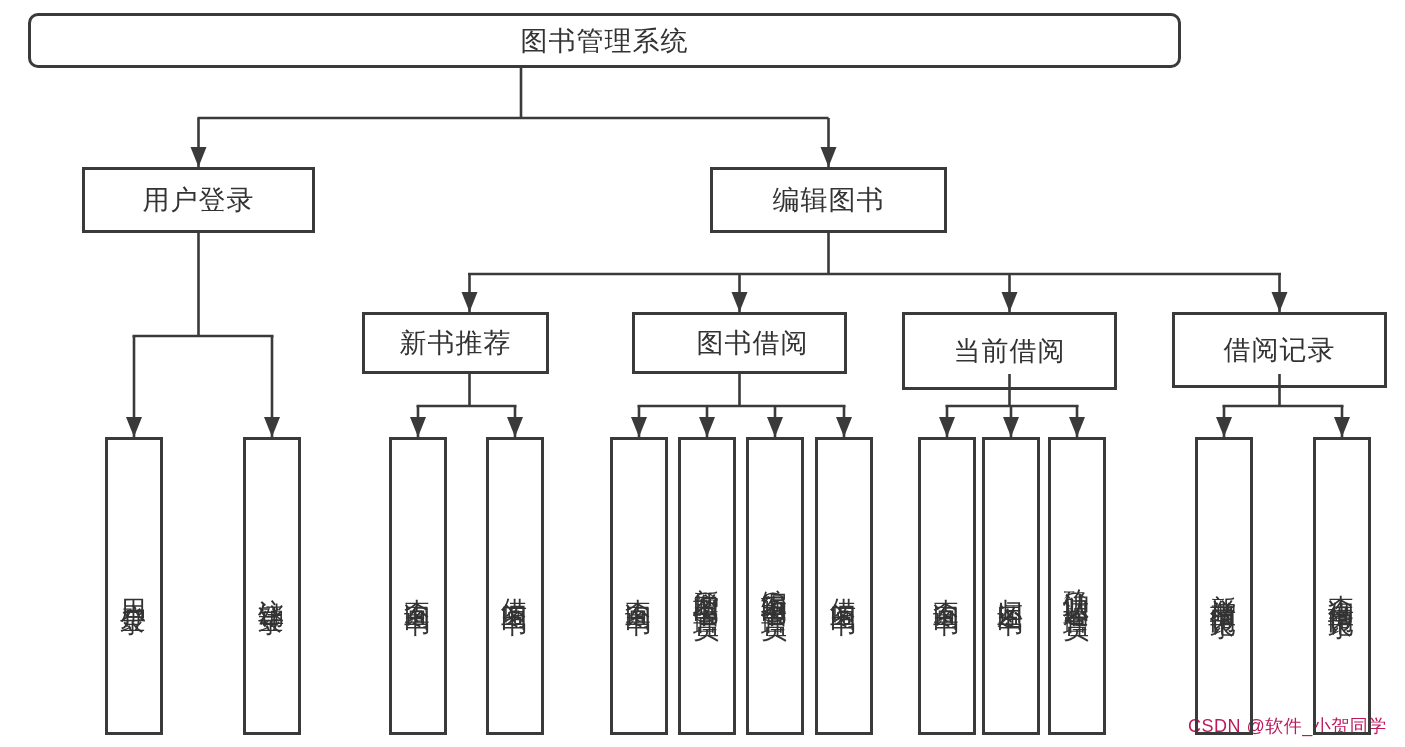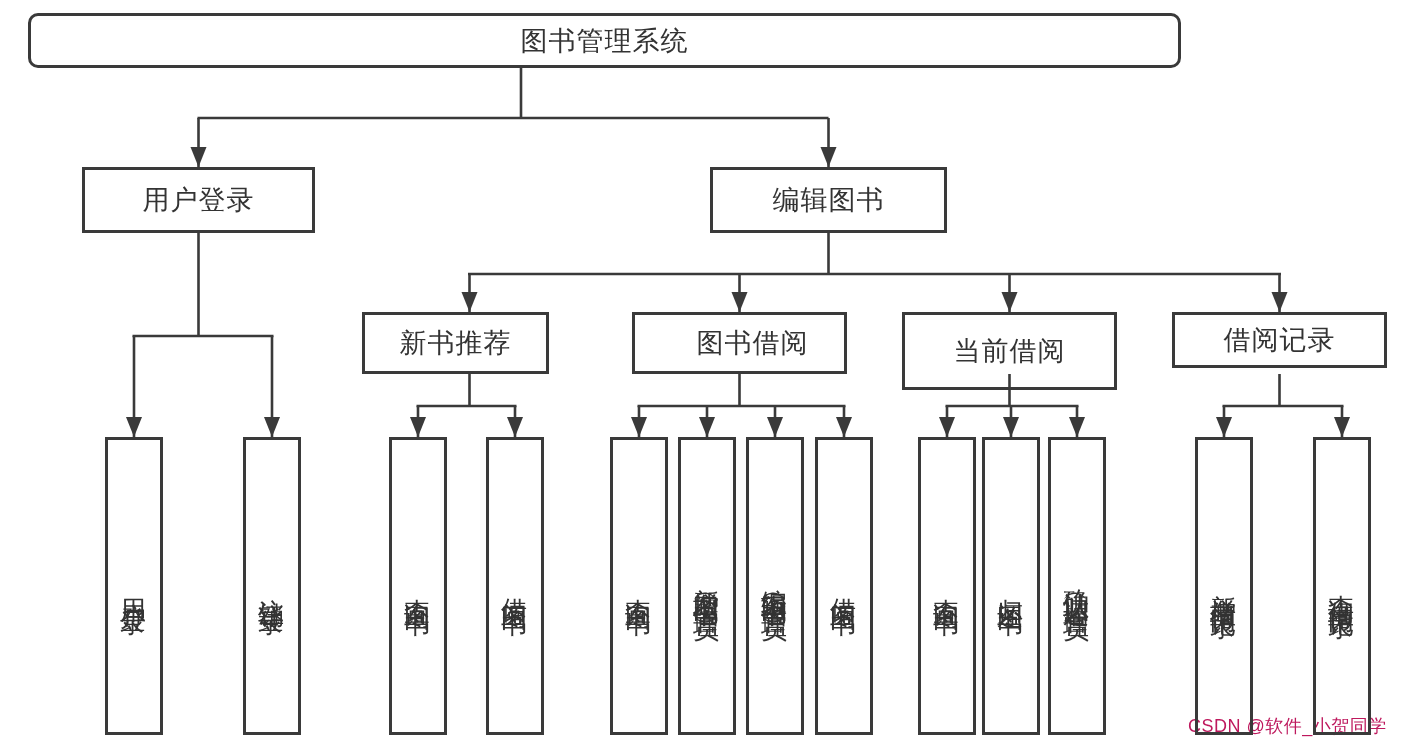--- a/index.html
+++ b/index.html
@@ -88,21 +88,21 @@
   </svg>
 
   <div class="box" style="left:28px;top:13px;width:1153px;height:55px;border-radius:10px;">图书管理系统</div>
 
   <div class="box" style="left:82px;top:167px;width:233px;height:66px;">用户登录</div>
   <div class="box" style="left:710px;top:167px;width:237px;height:66px;">编辑图书</div>
 
   <div class="box" style="left:362px;top:312px;width:187px;height:62px;">新书推荐</div>
   <div class="box" style="left:632px;top:312px;width:215px;height:62px;padding-left:26px;">图书借阅</div>
   <div class="box" style="left:902px;top:312px;width:215px;height:78px;">当前借阅</div>
-  <div class="box" style="left:1172px;top:312px;width:215px;height:56px;">借阅记录</div>
+  <div class="box" style="left:1172px;top:312px;width:215px;height:76px;">借阅记录</div>
 
   <div class="box vbox" style="left:105px;top:437px;width:58px;height:298px;">用户登录</div>
   <div class="box vbox" style="left:243px;top:437px;width:58px;height:298px;">注销登录</div>
 
   <div class="box vbox" style="left:389px;top:437px;width:58px;height:298px;">查询图书</div>
   <div class="box vbox" style="left:486px;top:437px;width:58px;height:298px;">借阅图书</div>
 
   <div class="box vbox" style="left:610px;top:437px;width:58px;height:298px;">查询图书</div>
   <div class="box vbox" style="left:678px;top:437px;width:58px;height:298px;">新增图书（管理员）</div>
   <div class="box vbox" style="left:746px;top:437px;width:58px;height:298px;">编辑图书（管理员）</div>

